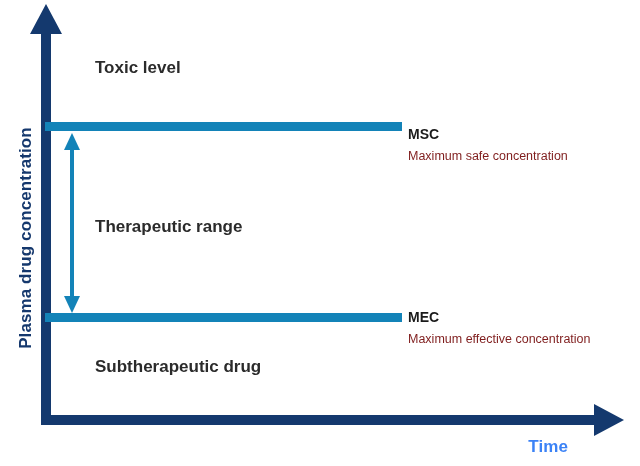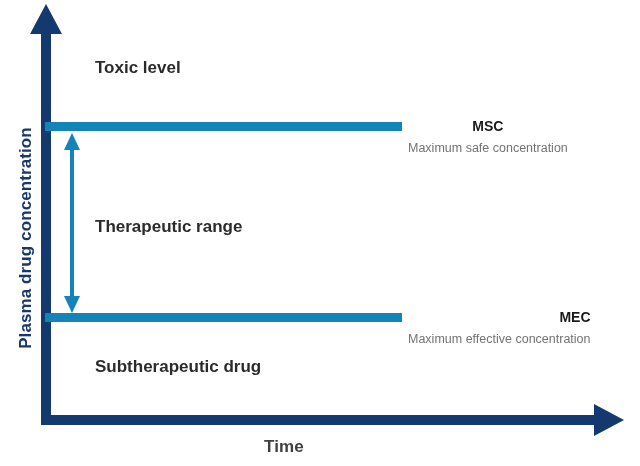--- a/index.html
+++ b/index.html
@@ -39,24 +39,24 @@
     letter-spacing: 0.1px;
     white-space: nowrap;
   }
 
   
   .x-axis-title {
     position: absolute;
     left: 0;
     top: 437px;
     width: 568px;
-    text-align: center;
+    text-align: right;
     font-size: 17px;
     font-weight: bold;
-    color: #404040;
+    color: #3b82f6;
     letter-spacing: 0.1px;
   }
 
   
   .zone-label {
     position: absolute;
     font-size: 17px;
     font-weight: bold;
     color: #2b2b2b;
     white-space: nowrap;
@@ -72,26 +72,26 @@
   }
   .line-annotation .abbr {
     font-size: 14px;
     font-weight: bold;
     color: #1a1a1a;
     line-height: 1;
   }
   .line-annotation .full {
     font-size: 12.5px;
     font-weight: normal;
-    color: #737373;
+    color: #7f1d1d;
     line-height: 1;
     margin-top: 9px;
   }
-  .annotation-msc { left: 408px; top: 119px; text-align: center; }
-  .annotation-mec { left: 408px; top: 310px; text-align: right; }
+  .annotation-msc { left: 408px; top: 127px; }
+  .annotation-mec { left: 408px; top: 310px; }
 </style>
 </head>
 <body>
 
 <div id="figure">
 
   <svg id="axes-svg" viewBox="0 0 640 466" xmlns="http://www.w3.org/2000/svg">
 
     <g>
       <rect x="41" y="26" width="10" height="399" fill="#14396e"></rect>

